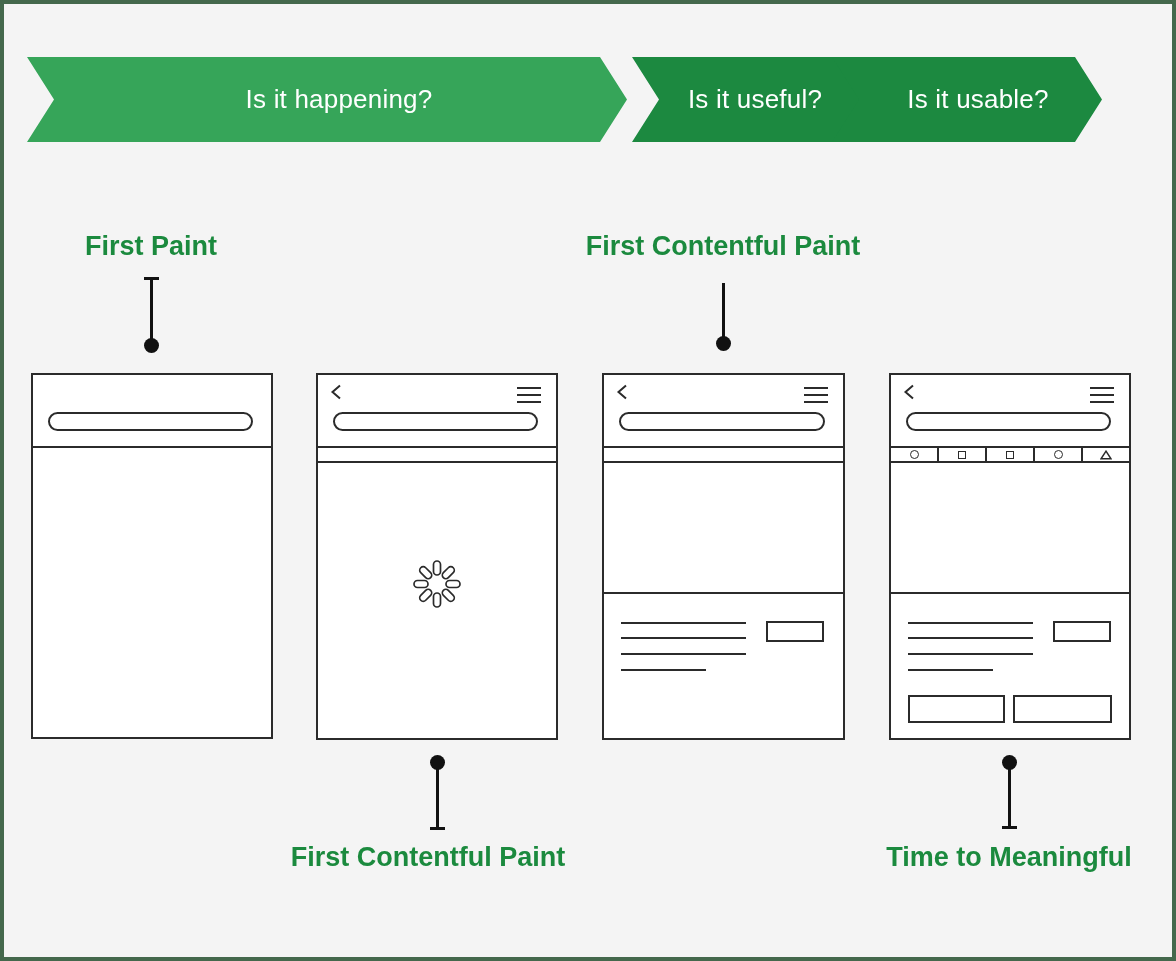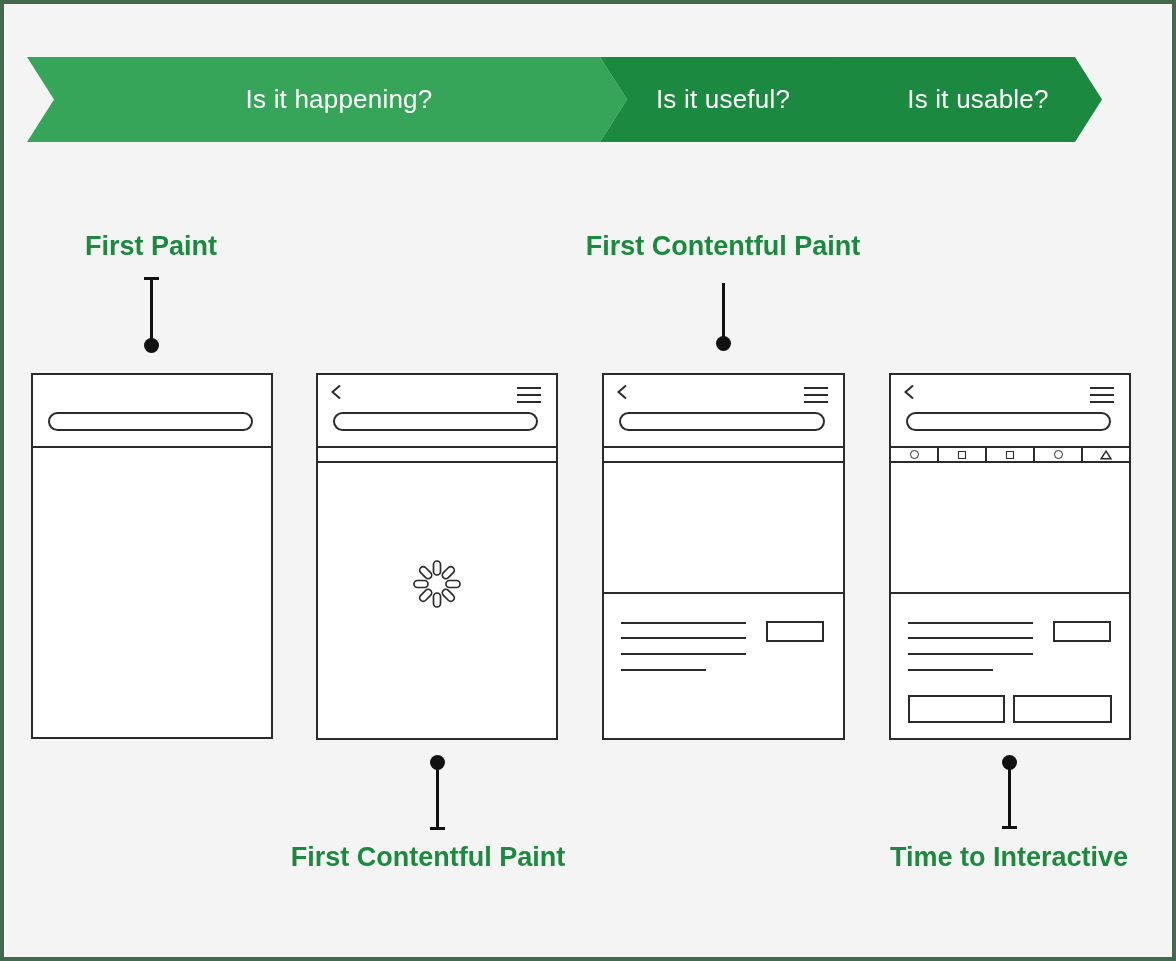--- a/index.html
+++ b/index.html
@@ -23,21 +23,21 @@
   .canvas{position:absolute;left:-4px;top:-4px;width:1176px;height:961px;}
 
   
   .banner-seg{
     position:absolute;top:57px;height:85px;
     display:flex;align-items:center;justify-content:center;
     color:#ffffff;font-size:26px;font-weight:500;letter-spacing:.2px;
     clip-path:polygon(0 0, calc(100% - 27px) 0, 100% 50%, calc(100% - 27px) 100%, 0 100%, 27px 50%);
   }
   .seg-1{left:27px;width:600px;background:var(--banner-green-light);padding-left:24px;}
-  .seg-2{left:600px;width:284px;background:var(--banner-green-dark);padding-right:38px;}
+  .seg-2{left:632px;width:284px;background:var(--banner-green-dark);padding-right:38px;}
   .seg-3{left:832px;width:270px;background:var(--banner-green-dark);padding-left:22px;}
 
   
   .metric-label{
     position:absolute;width:320px;text-align:center;
     color:var(--label-green);font-size:27px;font-weight:700;
   }
 
   
   .cline{position:absolute;width:3px;background:var(--connector-black);}
@@ -89,21 +89,21 @@
   <div class="banner-seg seg-2">
     <span>Is it useful?</span>
   </div>
   <div class="banner-seg seg-3">
     <span>Is it usable?</span>
   </div>
 
   <div class="metric-label" style="left:-9px;top:231px;">First Paint</div>
   <div class="metric-label" style="left:563px;top:231px;">First Contentful Paint</div>
   <div class="metric-label" style="left:268px;top:842px;">First Contentful Paint</div>
-  <div class="metric-label" style="left:849px;top:842px;">Time to Interactive</div>
+  <div class="metric-label" style="left:849px;top:842px;">Time to Meaningful</div>
 
   <div>
     <div class="ccap" style="left:144px;top:277px;"></div>
     <div class="cline" style="left:150px;top:277px;height:64px;"></div>
     <div class="cdot" style="left:144px;top:338px;"></div>
   </div>
   <div>
     <div class="cline" style="left:722px;top:283px;height:56px;"></div>
     <div class="cdot" style="left:716px;top:336px;"></div>
   </div>

